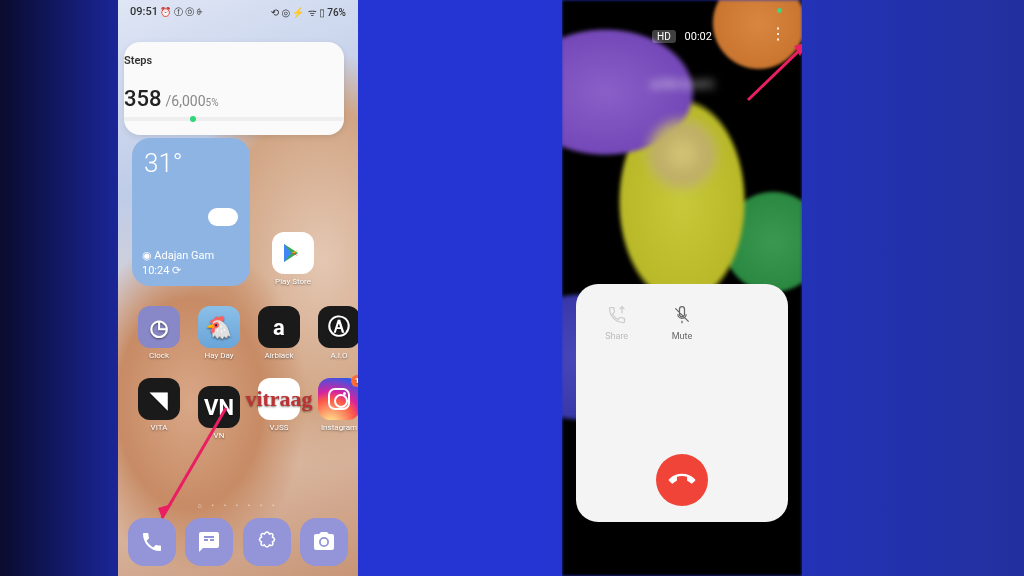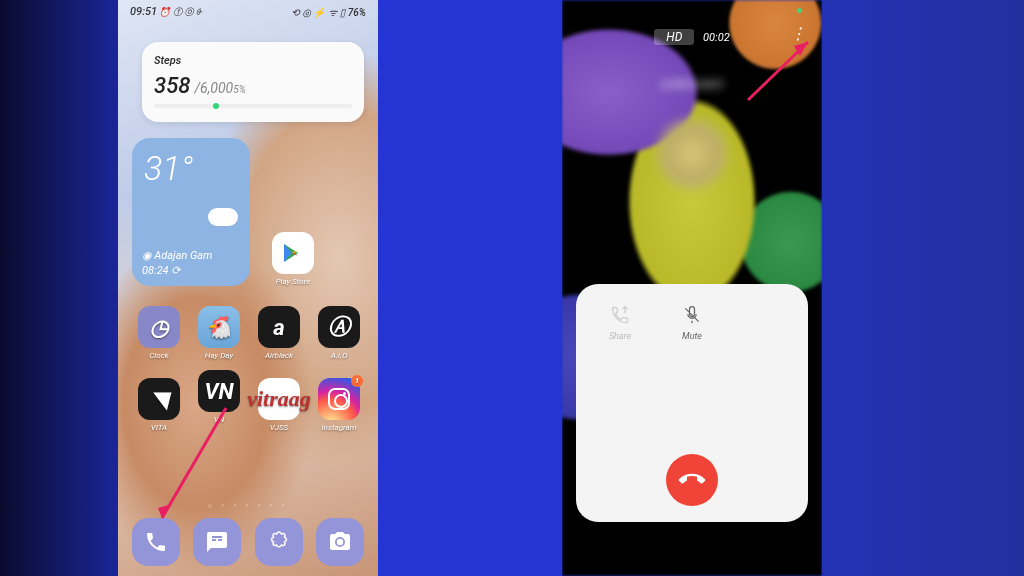--- a/index.html
+++ b/index.html
@@ -6,25 +6,24 @@
   body {
     width: 1024px;
     height: 576px;
     background: linear-gradient(90deg, #0a0b2e 0%, #2435d4 18%, #2435d4 52%, #22309e 100%);
     font-family: -apple-system, Roboto, Arial, sans-serif;
     overflow: hidden;
     position: relative;
   }
   .phone {
     position: absolute;
-    width: 260px;
+    width: 240px;
     height: 576px;
     top: 0;
     overflow: hidden;
-    font-style: italic;
   }
   .phone.left { left: 118px; }
   .phone.right { left: 562px; }
 
   
   .wp-left {
     position:absolute; inset:0;
     background:
       radial-gradient(ellipse 180px 260px at 30% 70%, #d9a787 0%, #c78b65 40%, transparent 65%),
       radial-gradient(ellipse 200px 300px at 85% 45%, #e4c7b3 0%, #d1a584 50%, transparent 70%),
@@ -34,38 +33,38 @@
   
   .status {
     position:absolute; top:0; left:0; right:0; height:24px;
     display:flex; justify-content:space-between; align-items:center;
     padding:0 12px; font-size:11px; color:#333; font-weight:500;
   }
   .status .r { font-size:10px; }
 
   
   .steps-card {
-    position:absolute; top:42px; left:24px; right:14px;
-    background:#fafafa; border-radius:16px; padding:12px 12px 14px;
+    position:absolute; top:42px; left:6px; right:14px;
+    background:#fafafa; border-radius:16px; padding:12px 0 14px;
     box-shadow:0 2px 6px rgba(0,0,0,0.1);
   }
   .steps-title { font-size:11px; font-weight:600; color:#333; }
-  .steps-val { margin-top:6px; display:flex; align-items:baseline; }
+  .steps-val { margin-top:19px; display:flex; align-items:baseline; }
   .steps-big { font-size:22px; font-weight:500; color:#222; }
   .steps-small{ font-size:14px; color:#888; margin-left:4px; }
   .steps-pct { float:right; font-size:10px; color:#888; margin-top:-12px;}
   .bar { margin-top:6px; height:4px; background:#eee; border-radius:3px; position:relative;}
   .bar i{ position:absolute; left:30%; width:6px; height:6px; top:-1px; background:#2fd67a; border-radius:3px;}
 
   
   .weather {
     position:absolute; top:138px; left:14px; width:118px; height:148px;
     background:#8eb4e4; border-radius:18px; padding:10px 12px; color:#fff;
   }
-  .weather .temp{ font-size:34px; font-weight:300;}
+  .weather .temp{ font-size:26px; font-weight:300;}
   .weather-icon{ position:absolute; right:12px; top:70px; }
   .cloud{ width:30px; height:18px; background:#fff; border-radius:12px; position:relative;}
   .cloud:before{content:""; position:absolute; width:14px;height:14px;background:#ffd94a;border-radius:50%;left:-5px;top:-6px; z-index:-1;}
   .weather .locblock{ position:absolute; bottom:8px; left:10px; font-size:11px; line-height:1.3;}
 
   
   .icon { position:absolute; width:42px; text-align:center; font-size:8px; color:#fff; text-shadow:0 1px 2px rgba(0,0,0,0.5);}
   .icon .tile{ width:42px; height:42px; border-radius:12px; display:flex; align-items:center; justify-content:center; font-size:22px; font-weight:bold; margin-bottom:3px;}
   .icon .lbl{ white-space:nowrap; }
 
@@ -105,21 +104,21 @@
     background:
       radial-gradient(circle 90px at 82% 4%, #d98640 0%, #c97530 50%, transparent 52%),
       radial-gradient(ellipse 140px 100px at 18% 16%, #8a5fc7 0%, #7448b8 60%, transparent 65%),
       radial-gradient(ellipse 100px 160px at 50% 35%, #c8c83a 0%, #b8b828 60%, transparent 65%),
       radial-gradient(circle 80px at 88% 42%, #3a9850 0%, #2a8840 60%, transparent 65%),
       radial-gradient(ellipse 120px 100px at 8% 62%, #4848b8 0%, #3838a8 60%, transparent 65%),
       #000;
     filter:blur(1.5px);
   }
   .call-top{ position:absolute; top:30px; left:0; right:0; text-align:center; color:#fff; font-size:11px;}
-  .call-top .hd{ font-size:12px; background:rgba(255,255,255,0.25); padding:1px 12px; border-radius:3px; margin-right:6px;}
+  .call-top .hd{ font-size:10px; background:rgba(255,255,255,0.25); padding:1px 5px; border-radius:3px; margin-right:6px;}
   .more-dots{ position:absolute; top:32px; right:16px; color:#fff; font-size:16px; line-height:4px; letter-spacing:0;}
   .green-dot{ position:absolute; top:8px; right:20px; width:5px;height:5px; background:#3fd67a; border-radius:50%;}
   .caller{ position:absolute; top:74px; left:0; right:0; text-align:center; color:rgba(255,255,255,0.7); font-size:16px; filter:blur(4px);}
   .avatar{ position:absolute; top:120px; left:50%; transform:translateX(-50%); width:68px;height:68px; border-radius:50%; background:radial-gradient(circle,#d8c878,#a89858); filter:blur(6px); border:2px solid rgba(255,255,255,0.3);}
 
   .call-panel{
     position:absolute; left:14px; right:14px; top:284px; height:238px;
     background:#f4f4f4; border-radius:22px; padding:20px 8px 12px;
   }
   .cp-grid{ display:grid; grid-template-columns:repeat(3,1fr); text-align:center;}
@@ -155,21 +154,21 @@
       </div>
   </div>
 
   <div class="weather">
     <div class="temp">31°</div>
     <div class="weather-icon">
         <div class="cloud"></div>
       </div>
     <div class="locblock">
       <div>◉ Adajan Gam</div>
-      <div>08:24 ⟳</div>
+      <div>10:24 ⟳</div>
     </div>
   </div>
 
   <div class="icon" style="left:154px; top:232px;">
     <div class="tile t-play">
       <svg viewBox="0 0 24 24">
           <path d="M3 3l14 9L3 21z" fill="#34a853"></path>
           <path d="M3 3l7.5 9L3 21z" fill="#4285f4"></path>
           <path d="M10.5 12L17 9l-3.5 3z" fill="#fbbc04"></path>
           <path d="M10.5 12L17 15l-3.5-3z" fill="#ea4335"></path>
@@ -192,21 +191,21 @@
   </div>
   <div class="icon" style="left:200px; top:306px;">
     <div class="tile t-aio">Ⓐ</div>
     <div class="lbl">A.I.O</div>
   </div>
 
   <div class="icon" style="left:20px; top:378px;">
     <div class="tile t-vita">◥</div>
     <div class="lbl">VITA</div>
   </div>
-  <div class="icon" style="left:80px; top:370px;">
+  <div class="icon" style="left:80px; top:386px;">
     <div class="tile t-vn">VN</div>
     <div class="lbl">VN</div>
   </div>
   <div class="icon" style="left:140px; top:378px;">
     <div class="tile t-vjss">vitraag</div>
     <div class="lbl">VJSS</div>
   </div>
   <div class="icon" style="left:200px; top:378px;">
     <div class="tile t-insta">
         <div class="t-insta-in"></div>

